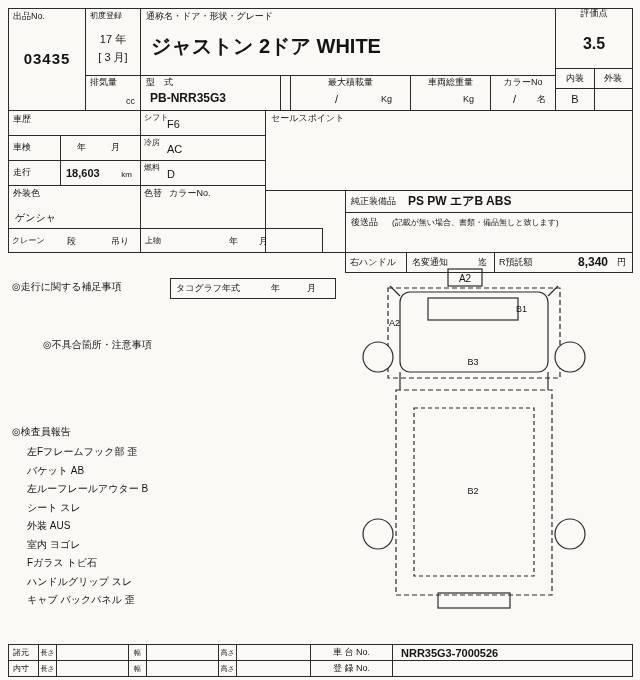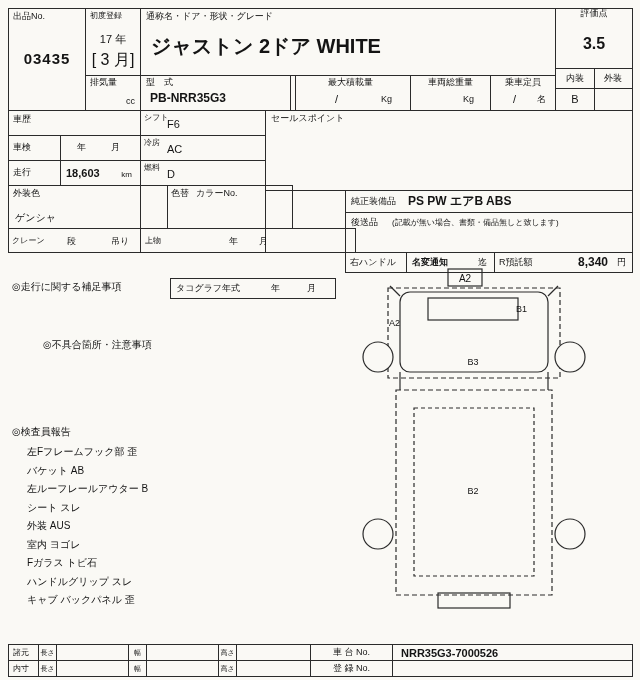--- a/index.html
+++ b/index.html
@@ -26,21 +26,21 @@
 <div class="page">
 
   <div class="b" style="left:8px;top:8px;width:78px;height:103px;">
     <span class="t lbl" style="left:4px;top:3px;">出品No.</span>
     <span class="t ctr bold" style="top:42px;font-size:15px;letter-spacing:1px;">03435</span>
   </div>
 
   <div class="b" style="left:85px;top:8px;width:56px;height:68px;">
     <span class="t tiny" style="left:4px;top:3px;">初度登録</span>
     <span class="t ctr" style="top:24px;font-size:11px;">17 年</span>
-    <span class="t ctr" style="top:42px;font-size:16px;">[ 3 月]</span>
+    <span class="t ctr" style="top:42px;font-size:11px;">[ 3 月]</span>
   </div>
 
   <div class="b" style="left:140px;top:8px;width:416px;height:68px;">
     <span class="t lbl" style="left:5px;top:3px;">通称名・ドア・形状・グレード</span>
     <span class="t bold" style="left:10px;top:26px;font-size:20px;">ジャストン 2ドア WHITE</span>
   </div>
 
   <div class="b" style="left:555px;top:8px;width:78px;height:61px;">
     <span class="t ctr lbl" style="top:0;">評価点</span>
     <span class="t ctr bold" style="top:26px;font-size:16px;">3.5</span>
@@ -53,38 +53,38 @@
     <span class="t lbl" style="left:38px;width:38px;text-align:center;top:5px;">外装</span>
     <span class="t val" style="left:0;width:38px;text-align:center;top:24px;">B</span>
     <span class="t val" style="left:38px;width:38px;text-align:center;top:24px;"></span>
   </div>
 
   <div class="b" style="left:85px;top:75px;width:56px;height:36px;">
     <span class="t lbl" style="left:4px;top:2px;">排気量</span>
     <span class="t lbl" style="right:5px;bottom:3px;">cc</span>
   </div>
 
-  <div class="b" style="left:140px;top:75px;width:156px;height:36px;padding-left:24px;">
+  <div class="b" style="left:140px;top:75px;width:141px;height:36px;padding-left:24px;">
     <span class="t lbl" style="left:5px;top:2px;">型　式</span>
     <span class="t bold" style="left:9px;top:16px;font-size:12px;">PB-NRR35G3</span>
   </div>
 
   <div class="b" style="left:290px;top:75px;width:121px;height:36px;">
     <span class="t ctr lbl" style="top:2px;">最大積載量</span>
     <span class="t val" style="left:44px;top:17px;">/</span>
     <span class="t lbl" style="right:18px;top:19px;">Kg</span>
   </div>
 
   <div class="b" style="left:410px;top:75px;width:81px;height:36px;">
     <span class="t ctr lbl" style="top:2px;">車両総重量</span>
     <span class="t lbl" style="right:16px;top:19px;">Kg</span>
   </div>
 
   <div class="b" style="left:490px;top:75px;width:66px;height:36px;">
-    <span class="t ctr lbl" style="top:2px;">乗車定員</span>
+    <span class="t ctr lbl" style="top:2px;">カラーNo</span>
     <span class="t val" style="left:22px;top:17px;">/</span>
     <span class="t lbl" style="right:9px;top:19px;">名</span>
   </div>
 
   <div class="b" style="left:8px;top:110px;width:133px;height:26px;">
     <span class="t lbl" style="left:4px;top:4px;">車歴</span>
   </div>
   <div class="b" style="left:140px;top:110px;width:126px;height:26px;">
     <span class="t tiny" style="left:3px;top:3px;">シフト</span>
     <span class="t val" style="left:26px;top:7px;">F6</span>
@@ -114,51 +114,51 @@
   </div>
   <div class="b" style="left:140px;top:160px;width:126px;height:26px;">
     <span class="t tiny" style="left:3px;top:3px;">燃料</span>
     <span class="t val" style="left:26px;top:7px;">D</span>
   </div>
 
   <div class="b" style="left:8px;top:185px;width:133px;height:44px;">
     <span class="t lbl" style="left:4px;top:3px;">外装色</span>
     <span class="t" style="left:6px;bottom:5px;font-size:10px;">ゲンシャ</span>
   </div>
-  <div class="b" style="left:140px;top:185px;width:126px;height:44px;margin-left:27px;">
+  <div class="b" style="left:140px;top:185px;width:126px;height:44px;">
     <span class="t lbl" style="left:3px;top:3px;">色替</span>
     <span class="t lbl" style="left:28px;top:3px;">カラーNo.</span>
   </div>
   <div class="b" style="left:265px;top:190px;width:81px;height:63px;"></div>
 
   <div class="b" style="left:345px;top:190px;width:288px;height:23px;">
     <span class="t lbl" style="left:5px;top:6px;">純正装備品</span>
     <span class="t bold" style="left:62px;top:4px;font-size:12px;">PS PW エアB ABS</span>
   </div>
   <div class="b" style="left:345px;top:212px;width:288px;height:41px;">
     <span class="t lbl" style="left:5px;top:5px;">後送品</span>
     <span class="t tiny" style="left:46px;top:6px;">(記載が無い場合、書類・備品無しと致します)</span>
   </div>
 
   <div class="b" style="left:8px;top:228px;width:133px;height:25px;">
     <span class="t tiny" style="left:3px;top:8px;">クレーン</span>
     <span class="t lbl" style="left:58px;top:8px;">段</span>
     <span class="t lbl" style="left:102px;top:8px;">吊り</span>
   </div>
-  <div class="b" style="left:140px;top:228px;width:216px;height:25px;">
+  <div class="b" style="left:140px;top:228px;width:183px;height:25px;">
     <span class="t tiny" style="left:4px;top:8px;">上物</span>
     <span class="t lbl" style="left:88px;top:8px;">年</span>
     <span class="t lbl" style="left:118px;top:8px;">月</span>
   </div>
 
   <div class="b" style="left:345px;top:252px;width:288px;height:21px;">
     <span class="vline" style="left:60px;"></span>
     <span class="vline" style="left:148px;"></span>
     <span class="t lbl" style="left:4px;top:5px;">右ハンドル</span>
-    <span class="t lbl" style="left:66px;top:5px;font-weight:bold;">名変通知</span>
+    <span class="t lbl" style="left:66px;top:5px;">名変通知</span>
     <span class="t lbl" style="left:132px;top:5px;">迄</span>
     <span class="t lbl" style="left:153px;top:5px;">R預託額</span>
     <span class="t bold" style="right:24px;top:3px;font-size:12px;">8,340</span>
     <span class="t lbl" style="right:6px;top:5px;">円</span>
   </div>
 
   <span class="t" style="left:12px;top:281px;font-size:10px;">◎走行に関する補足事項</span>
   <div class="b" style="left:170px;top:278px;width:166px;height:21px;">
     <span class="t lbl" style="left:5px;top:5px;">タコグラフ年式</span>
     <span class="t lbl" style="left:100px;top:5px;">年</span>

